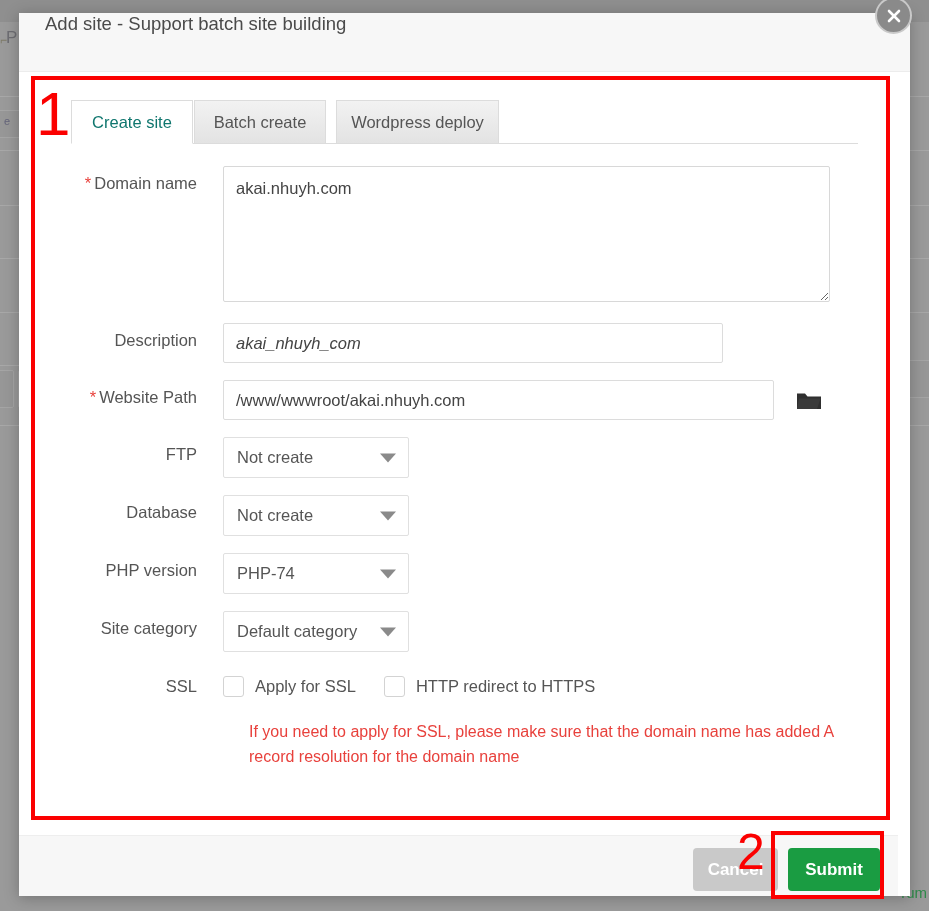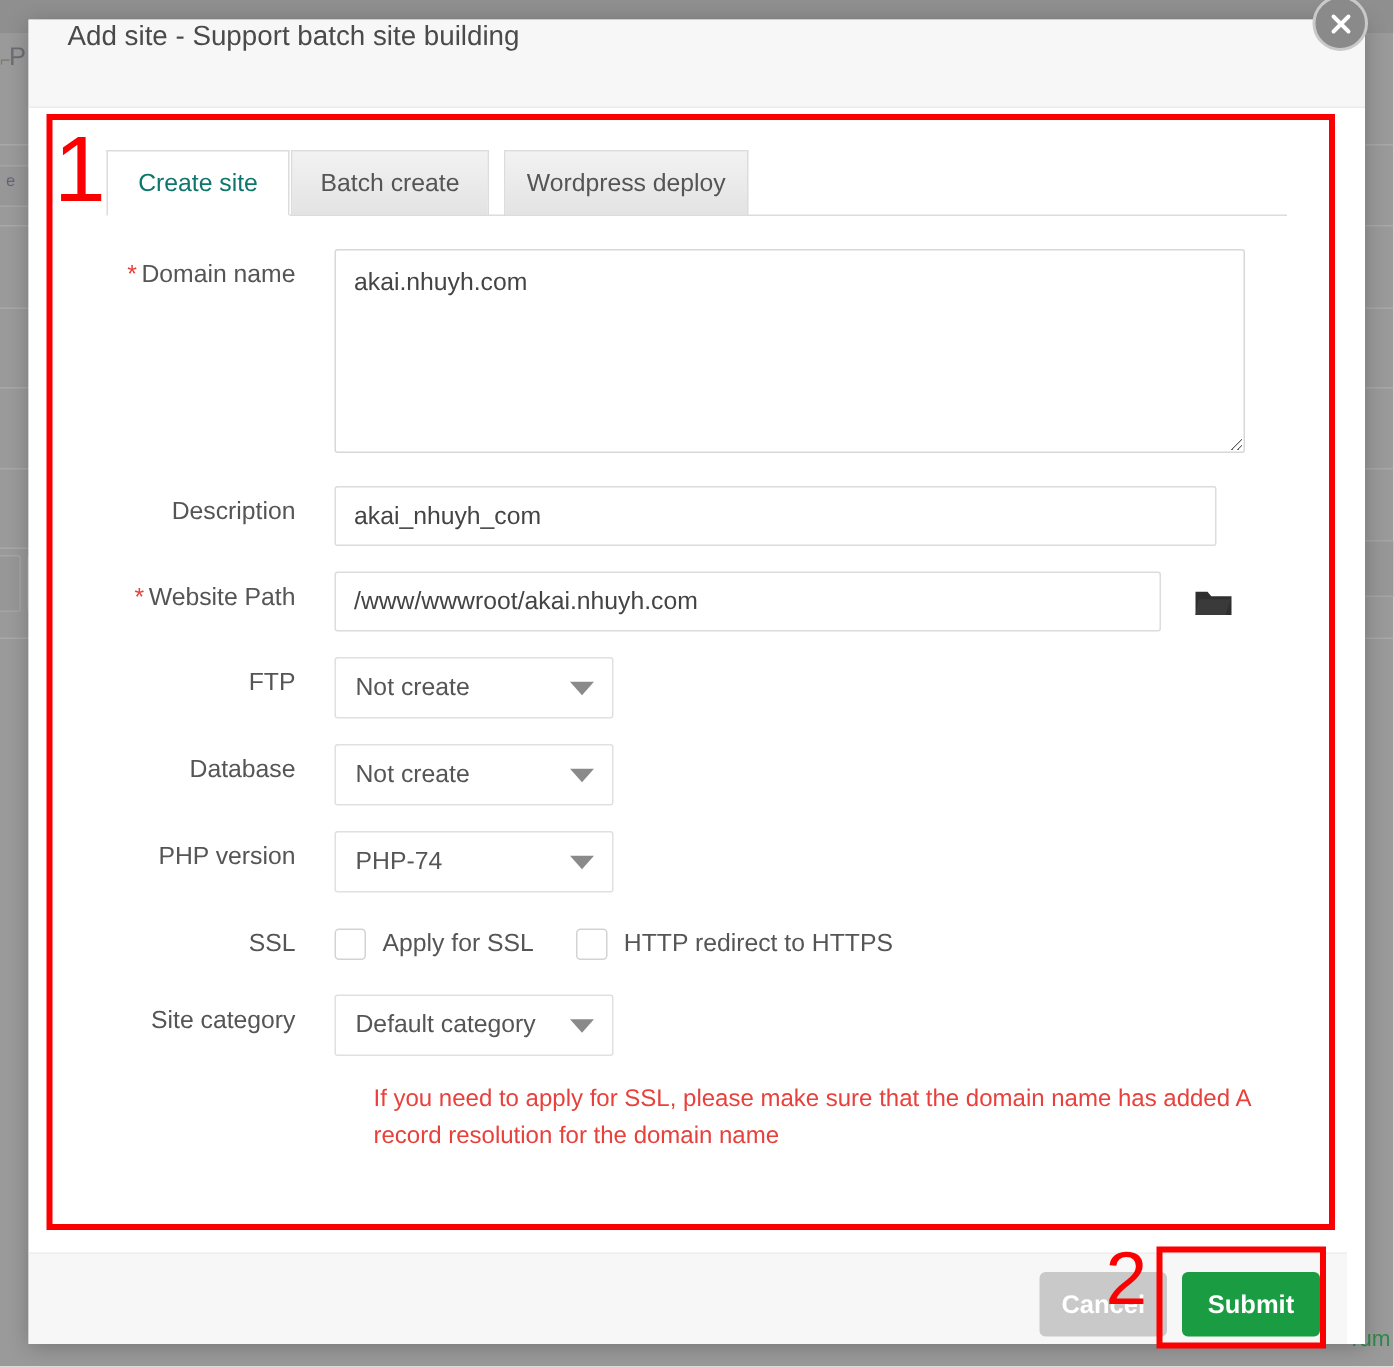--- a/index.html
+++ b/index.html
@@ -226,21 +226,21 @@
     box-sizing: border-box;
     height: 40px;
     border: 1px solid #dcdcdc;
     border-radius: 2px;
     padding: 0 12px;
     font-family: "Liberation Sans", sans-serif;
     font-size: 16.5px;
     color: #444;
     outline: none;
   }
-  #desc-input { width: 588px; }
+  #desc-input { width: 500px; font-style: italic; }
   #path-input { width: 551px; }
 
   .folder-btn {
     display: inline-flex;
     align-items: center;
     justify-content: center;
     width: 36px;
     height: 40px;
     margin-left: 13px;
     vertical-align: top;
@@ -490,48 +490,48 @@
             <span>PHP version</span>
           </div>
           <div class="field">
             <div class="select-box">
               <span>PHP-74</span>
               <span class="caret"></span>
             </div>
           </div>
         </div>
 
+        <div class="form-row">
+          <div class="form-label">
+            <span>Site category</span>
+          </div>
+          <div class="field">
+            <div class="select-box">
+              <span>Default category</span>
+              <span class="caret"></span>
+            </div>
+          </div>
+        </div>
+
         <div class="form-row ssl-row">
           <div class="form-label">
             <span>SSL</span>
           </div>
           <div class="field ssl-group">
             <label class="cb-wrap">
               <span class="cb"></span>
               <span class="cb-label">Apply for SSL</span>
             </label>
             <label class="cb-wrap">
               <span class="cb"></span>
               <span class="cb-label">HTTP redirect to HTTPS</span>
             </label>
           </div>
         </div>
 
-        <div class="form-row">
-          <div class="form-label">
-            <span>Site category</span>
-          </div>
-          <div class="field">
-            <div class="select-box">
-              <span>Default category</span>
-              <span class="caret"></span>
-            </div>
-          </div>
-        </div>
-
         <div class="ssl-note">If you need to apply for SSL, please make sure that the domain name has added A record resolution for the domain name</div>
 
       </div>
     </div>
 
     <div class="modal-footer">
       <button class="btn" id="cancel-btn">Cancel</button>
       <button class="btn" id="submit-btn">Submit</button>
     </div>
   </div>

